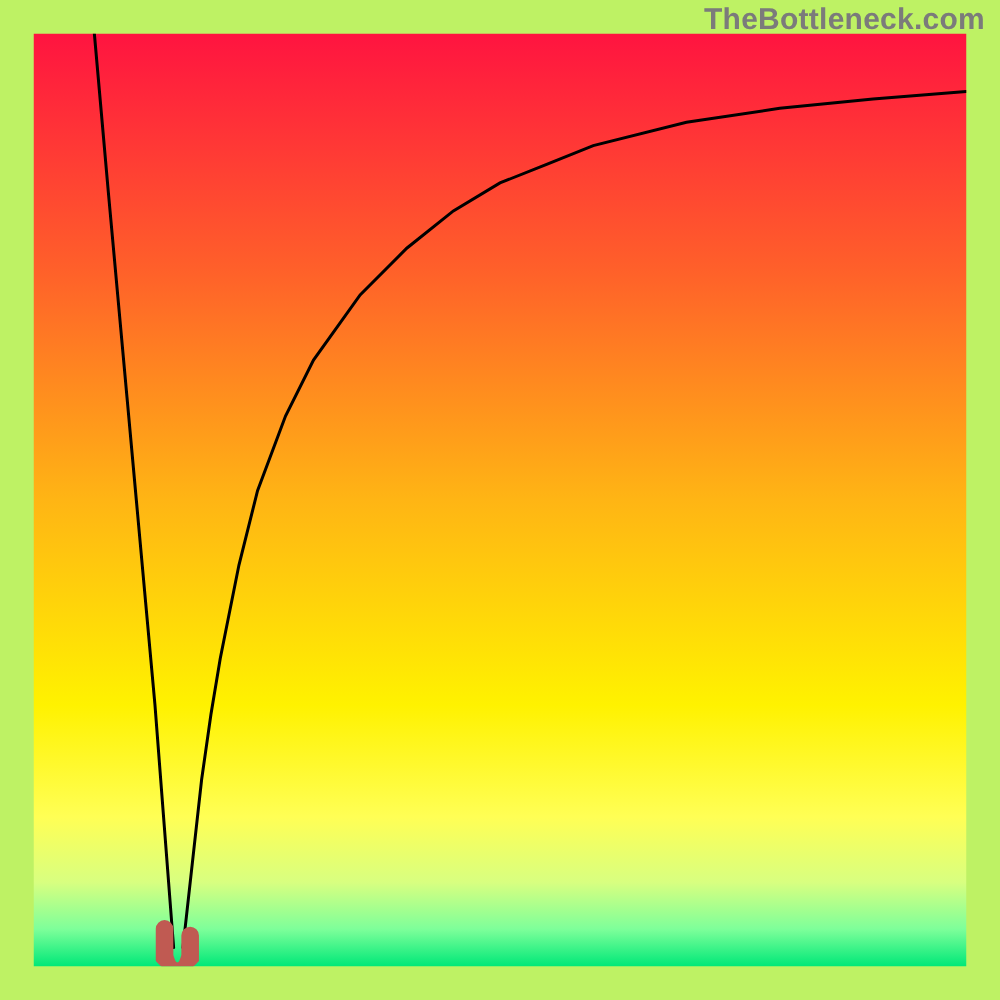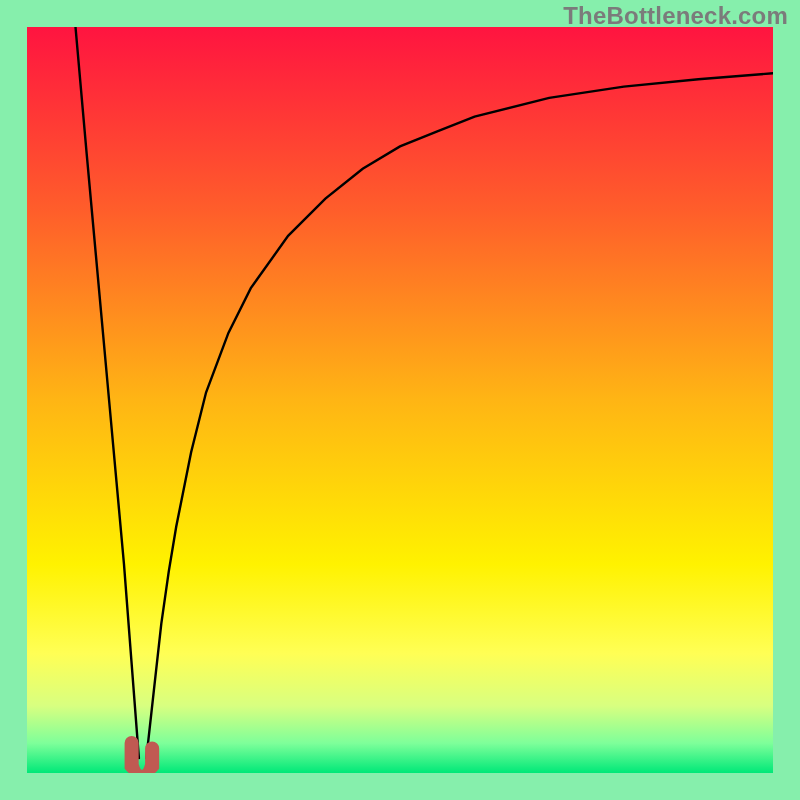--- a/index.html
+++ b/index.html
@@ -9,21 +9,21 @@
     height: 800px;
     background: #000;
     overflow: hidden;
   }
   .frame {
     position: absolute;
     left: 0;
     top: 0;
     width: 800px;
     height: 800px;
-    background: #86efac;
+    background: #bef264;
   }
   .watermark {
     position: absolute;
     top: 2px;
     right: 12px;
     font-family: Arial, Helvetica, sans-serif;
     font-size: 24px;
     font-weight: 600;
     color: #7b7b7b;
     letter-spacing: 0.2px;

